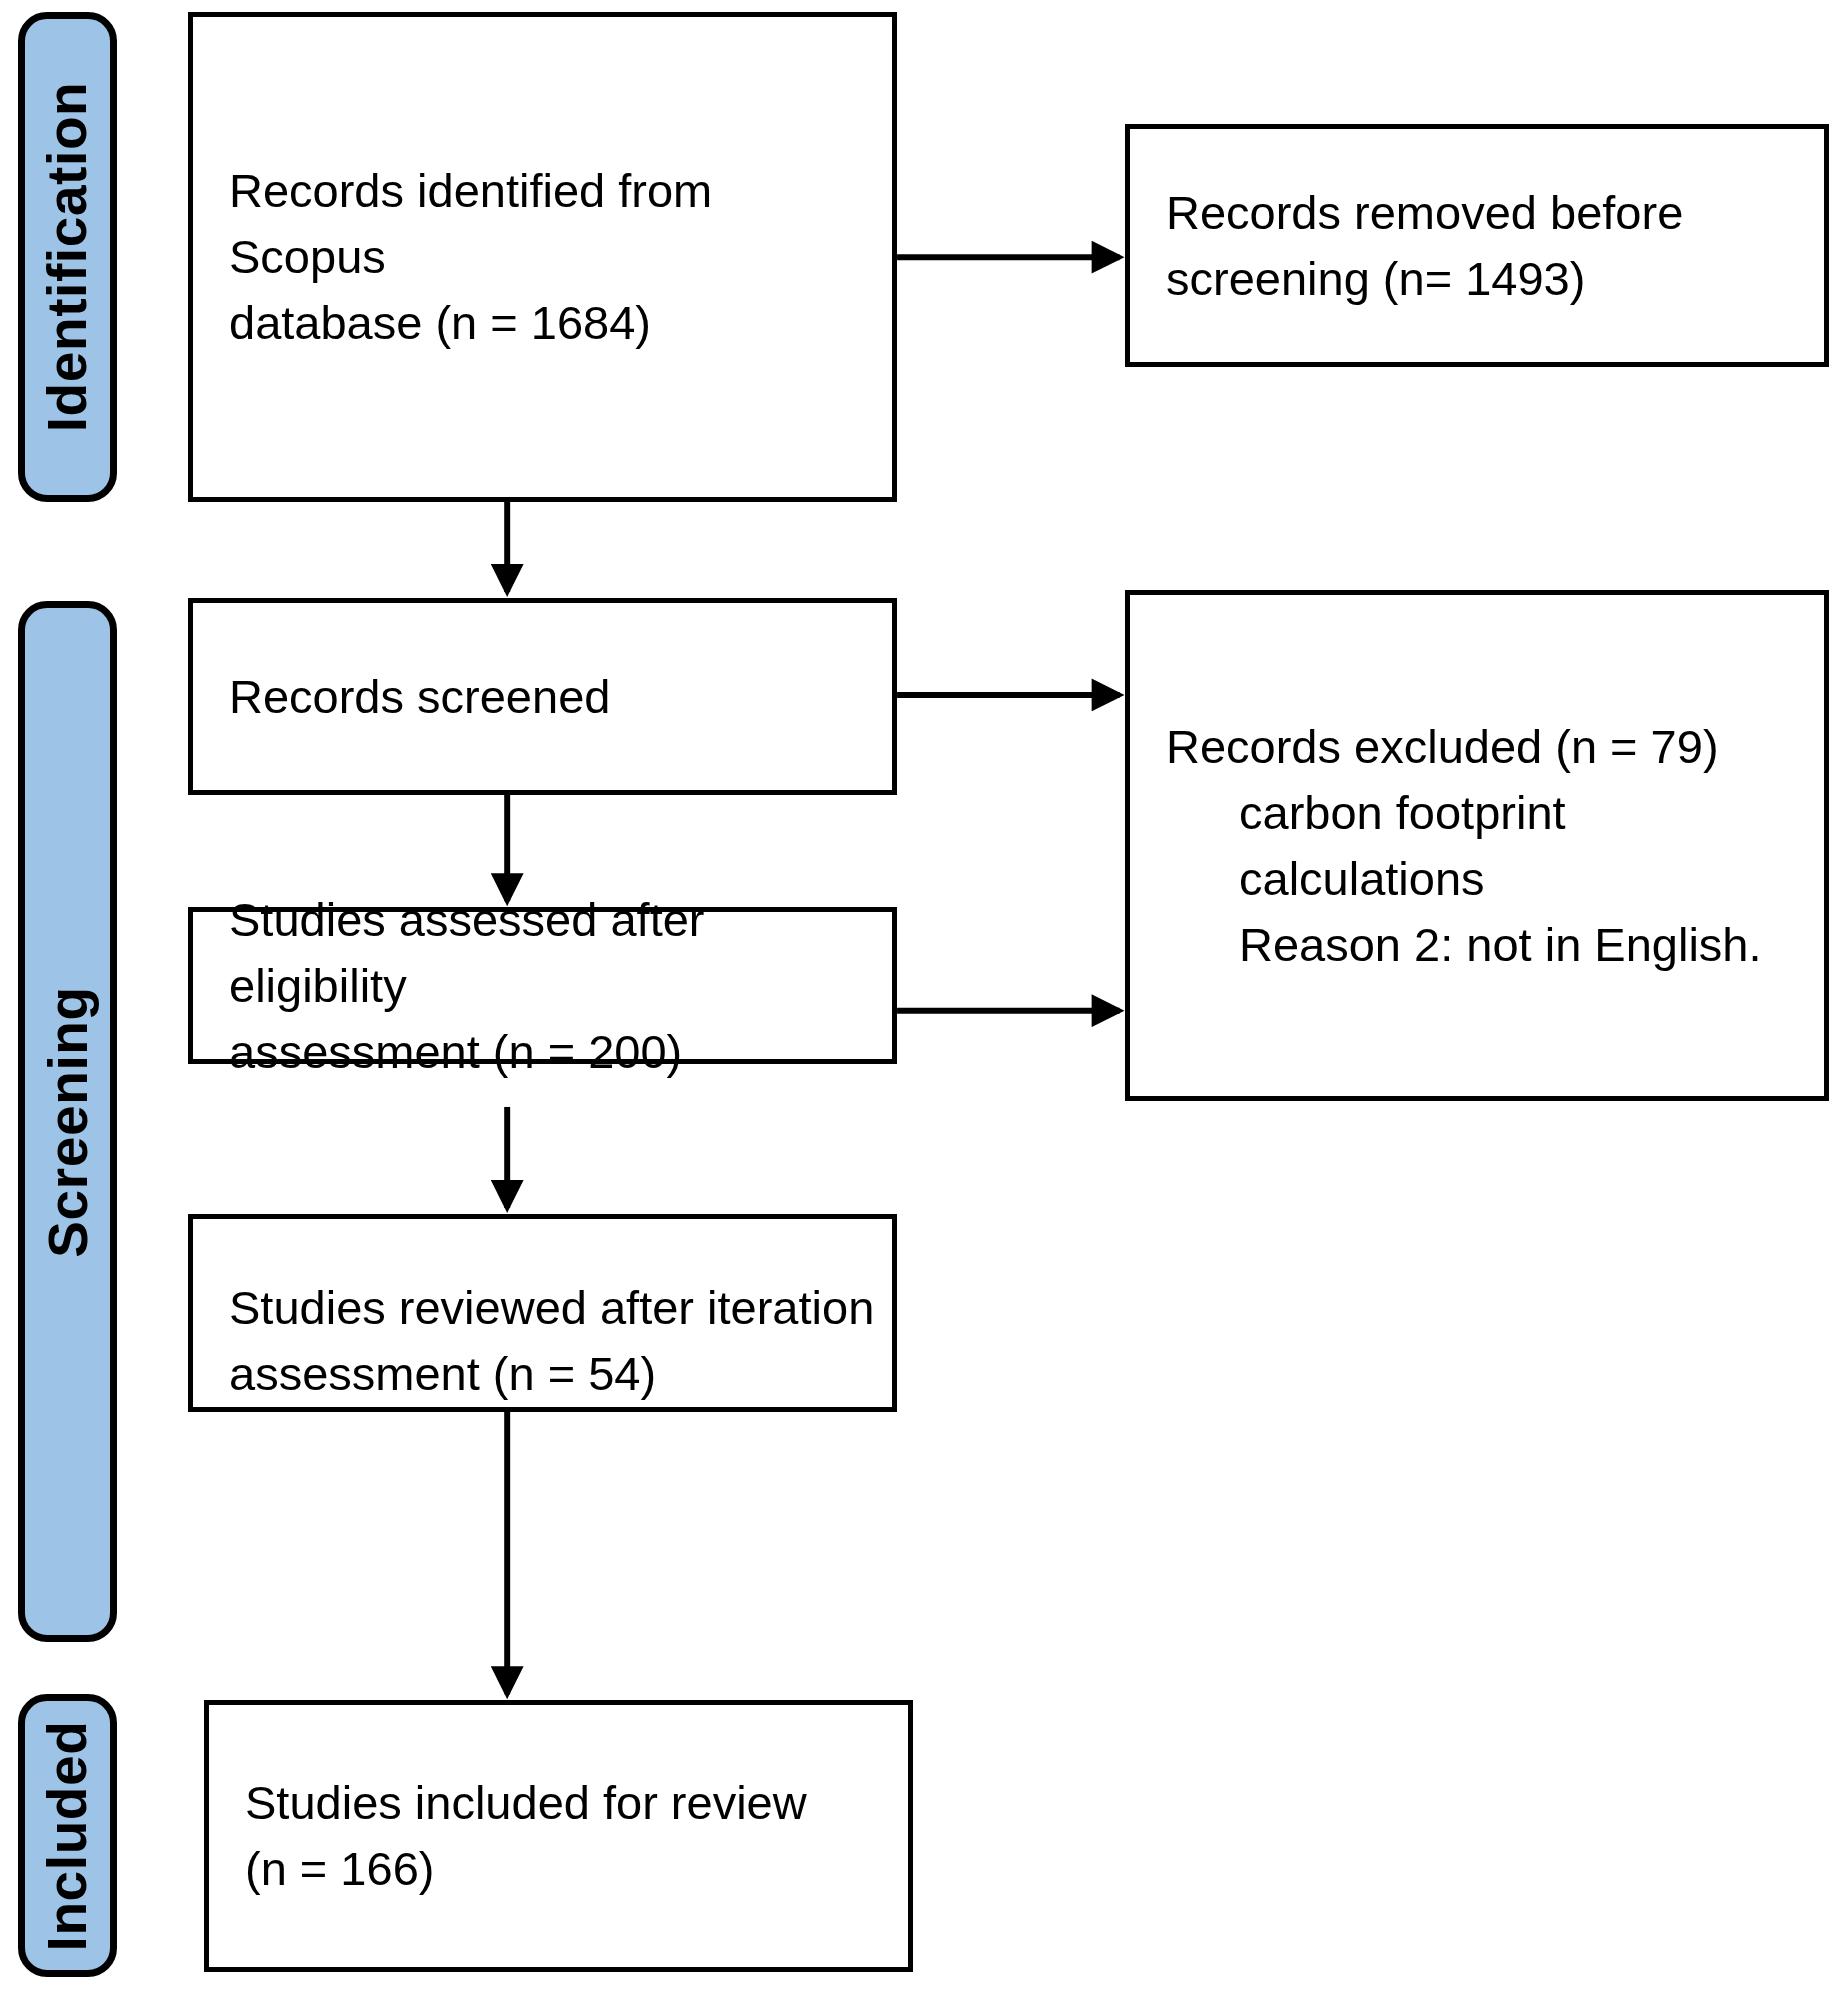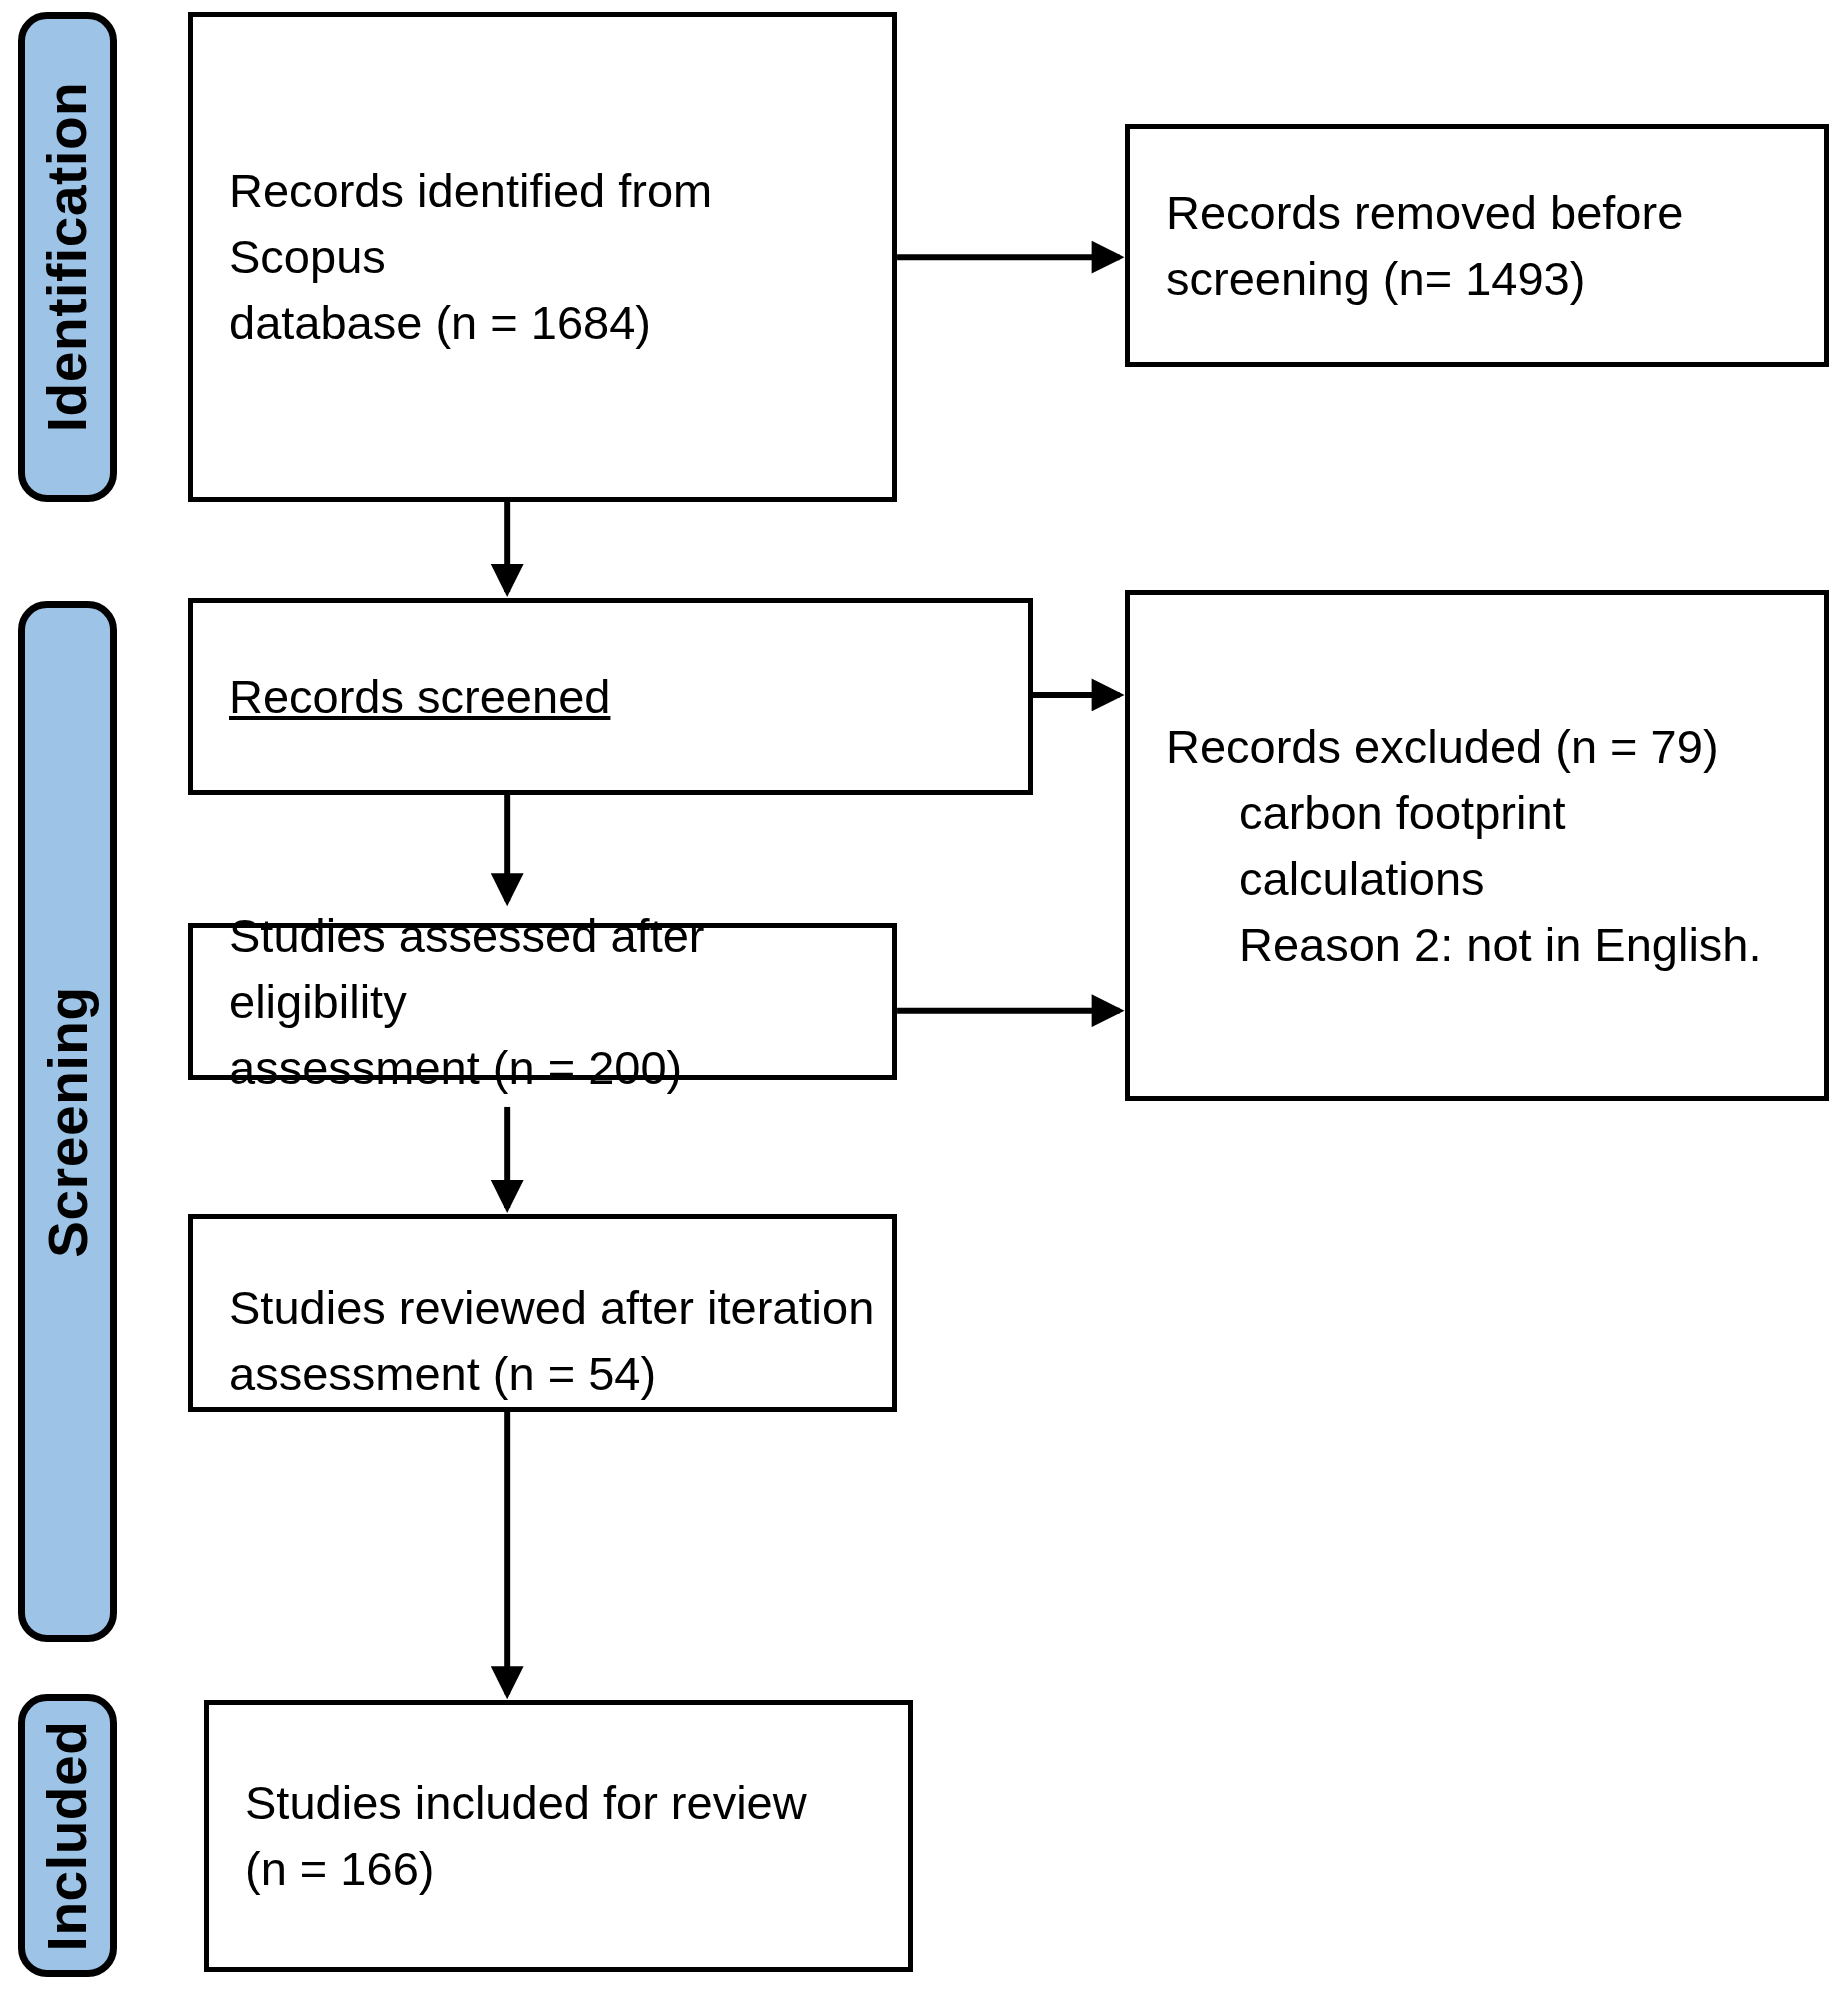--- a/index.html
+++ b/index.html
@@ -65,23 +65,23 @@
     line-height: 66px;
     color: #000000;
     padding-left: 36px;
     padding-right: 12px;
   }
   .node-text .line { display: block; }
   .node-text .line.indent { padding-left: 73px; }
   .italic { }
   .box-identified { left: 188px;  top: 12px;   width: 709px; height: 490px; }
   .box-removed    { left: 1125px; top: 124px;  width: 704px; height: 243px; }
-  .box-screened   { left: 188px;  top: 598px; width: 845px; height: 197px; text-decoration: underline; }
+  .box-screened   { left: 188px;  top: 598px; width: 709px; height: 197px; }
   .box-excluded   { left: 1125px; top: 590px;  width: 704px; height: 511px; }
-  .box-assessed   { left: 188px;  top: 907px; width: 709px; height: 157px; margin-top: 16px; }
+  .box-assessed   { left: 188px;  top: 907px; width: 709px; height: 157px; }
   .box-reviewed   { left: 188px;  top: 1214px; width: 709px; height: 198px; align-items: flex-end; }
   .box-included   { left: 204px;  top: 1700px; width: 709px; height: 272px; }
 </style>
 </head>
 <body>
 
 <div class="canvas">
 
   <svg class="arrow-layer" viewBox="0 0 3090 3336" xmlns="http://www.w3.org/2000/svg">
     <defs>

